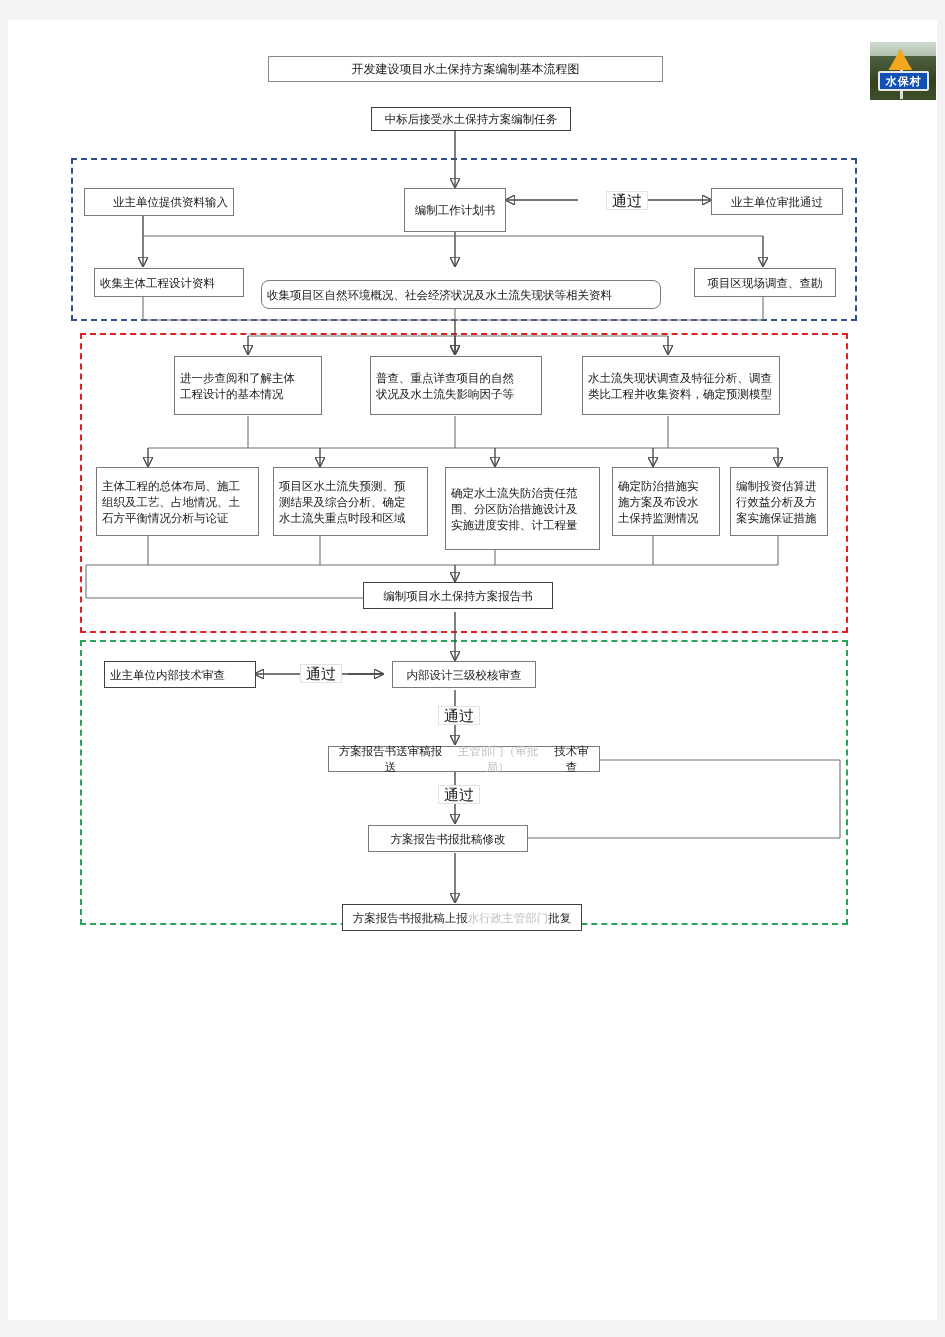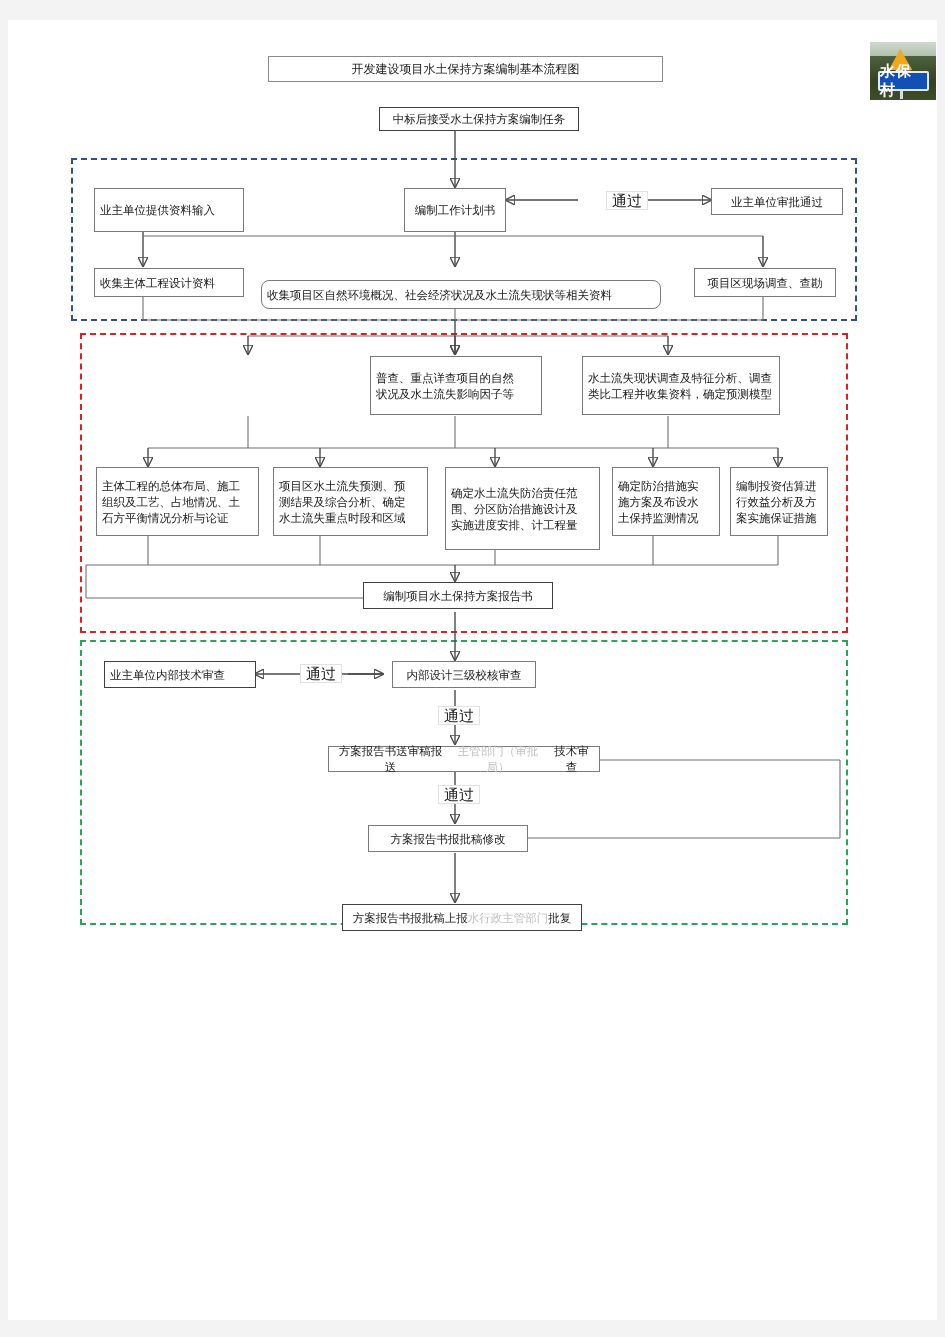--- a/index.html
+++ b/index.html
@@ -79,21 +79,21 @@
   .logo .trees{position:absolute;left:0;top:24%;right:0;bottom:0;
              background:linear-gradient(#4d6140,#33411f 60%,#3f4f2a);}
   .logo .signpost{position:absolute;left:46%;top:28%;width:3px;height:70%;background:#dcdcdc;}
   .logo .tri{position:absolute;left:28%;top:12%;width:30%;height:30%;
              background:#f2a71c;border:2px solid #f2a71c;
              clip-path:polygon(50% 0,100% 100%,0 100%);}
   .logo .bluesign{
     position:absolute;left:12%;top:50%;width:72%;height:28%;
     background:#1350b5;border:2px solid #e8e8e8;border-radius:2px;
     display:flex;align-items:center;justify-content:center;
-    color:#ffffff;font-size:15px;letter-spacing:1px;font-weight:bold;
+    color:#ffffff;font-size:11px;letter-spacing:1px;font-weight:bold;
   }
 
   svg.links{position:absolute;left:0;top:0;width:929px;height:1300px;z-index:3;pointer-events:none;}
   svg.links line,svg.links path{stroke:#4a4a4a;stroke-width:1.4;fill:none;}
   svg.links .thin{stroke:#6f6f6f;stroke-width:1.1;}
 </style>
 </head>
 <body>
 
 <div id="page">
@@ -177,25 +177,25 @@
     </div>
 
     <div class="logo" style="left:862px;top:22px;width:66px;height:58px;">
       <div class="sky"></div>
       <div class="trees"></div>
       <div class="signpost"></div>
       <div class="tri"></div>
       <div class="bluesign">水保村</div>
     </div>
 
-    <div class="node center dark" style="left:371px;top:87px;width:200px;height:24px;text-align:right;">
+    <div class="node center dark" style="left:363px;top:87px;width:200px;height:24px;text-align:right;">
       <span>中标后接受水土保持方案编制任务</span>
     </div>
 
-    <div class="node" style="left:86px;top:168px;width:150px;height:44px;">
+    <div class="node" style="left:76px;top:168px;width:150px;height:28px;justify-content:flex-end;">
       <span>业主单位提供资料输入</span>
     </div>
 
     <div class="node center" style="left:396px;top:168px;width:102px;height:44px;">
       <span>编制工作计划书</span>
     </div>
 
     <div class="node center" style="left:703px;top:168px;width:132px;height:27px;">
       <span>业主单位审批通过</span>
     </div>
@@ -207,20 +207,24 @@
     </div>
 
     <div class="node" style="left:253px;top:260px;width:400px;height:29px;border-radius:8px;">
       <span>收集项目区自然环境概况、社会经济状况及水土流失现状等相关资料</span>
     </div>
 
     <div class="node center" style="left:686px;top:248px;width:142px;height:29px;">
       <span>项目区现场调查、查勘</span>
     </div>
 
+    <div class="node" style="left:166px;top:336px;width:148px;height:59px;">
+      <span>进一步查阅和了解主体
+工程设计的基本情况</span>
+    </div>
 
     <div class="node" style="left:362px;top:336px;width:172px;height:59px;">
       <span>普查、重点详查项目的自然
 状况及水土流失影响因子等</span>
     </div>
 
     <div class="node" style="left:574px;top:336px;width:198px;height:59px;">
       <span>水土流失现状调查及特征分析、调查
 类比工程并收集资料，确定预测模型</span>
     </div>

